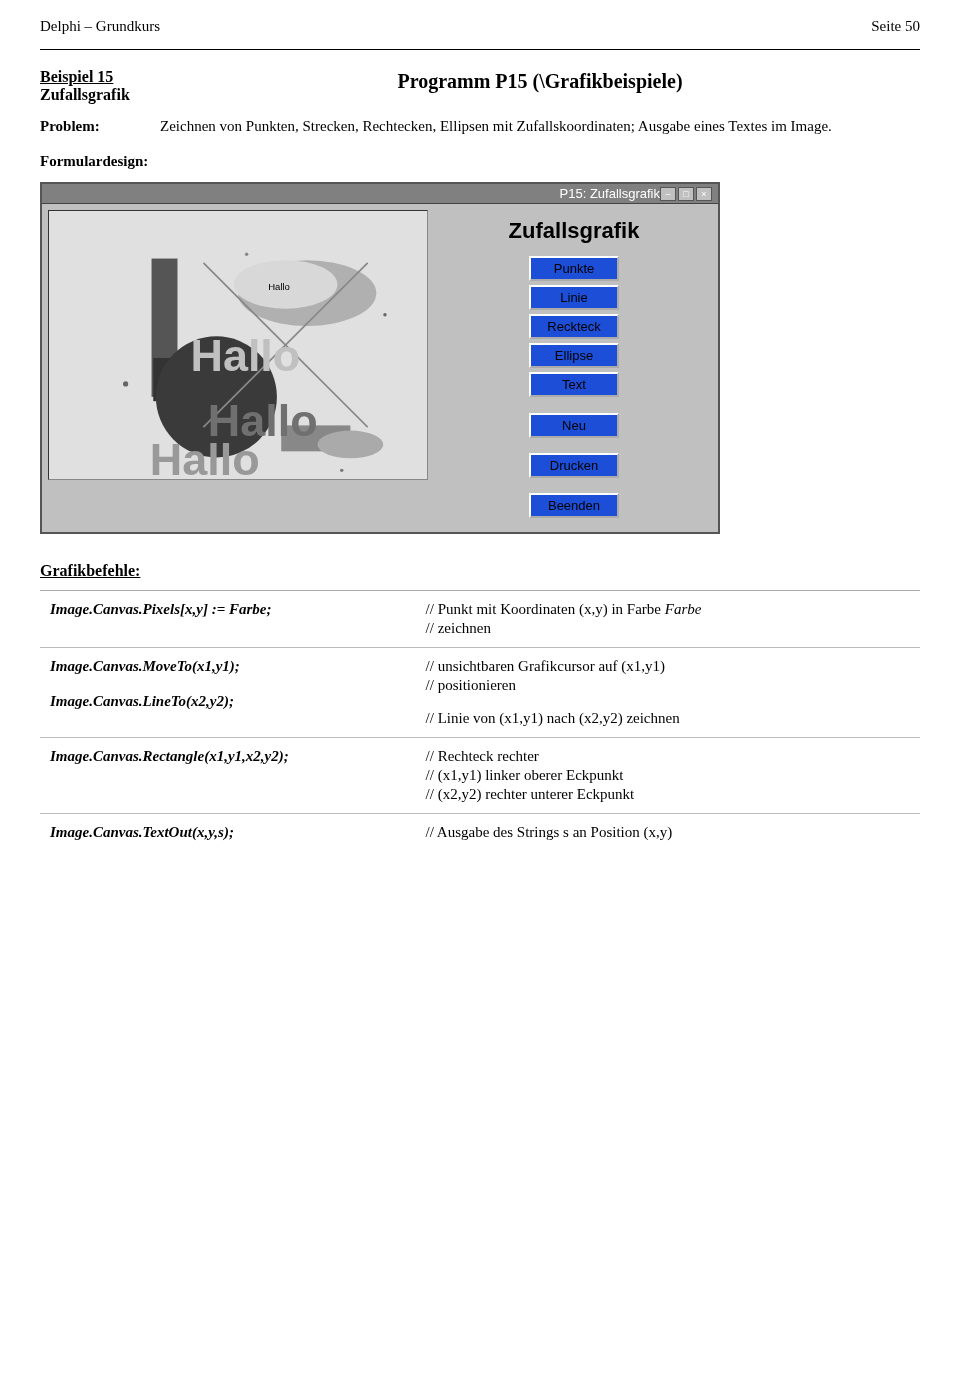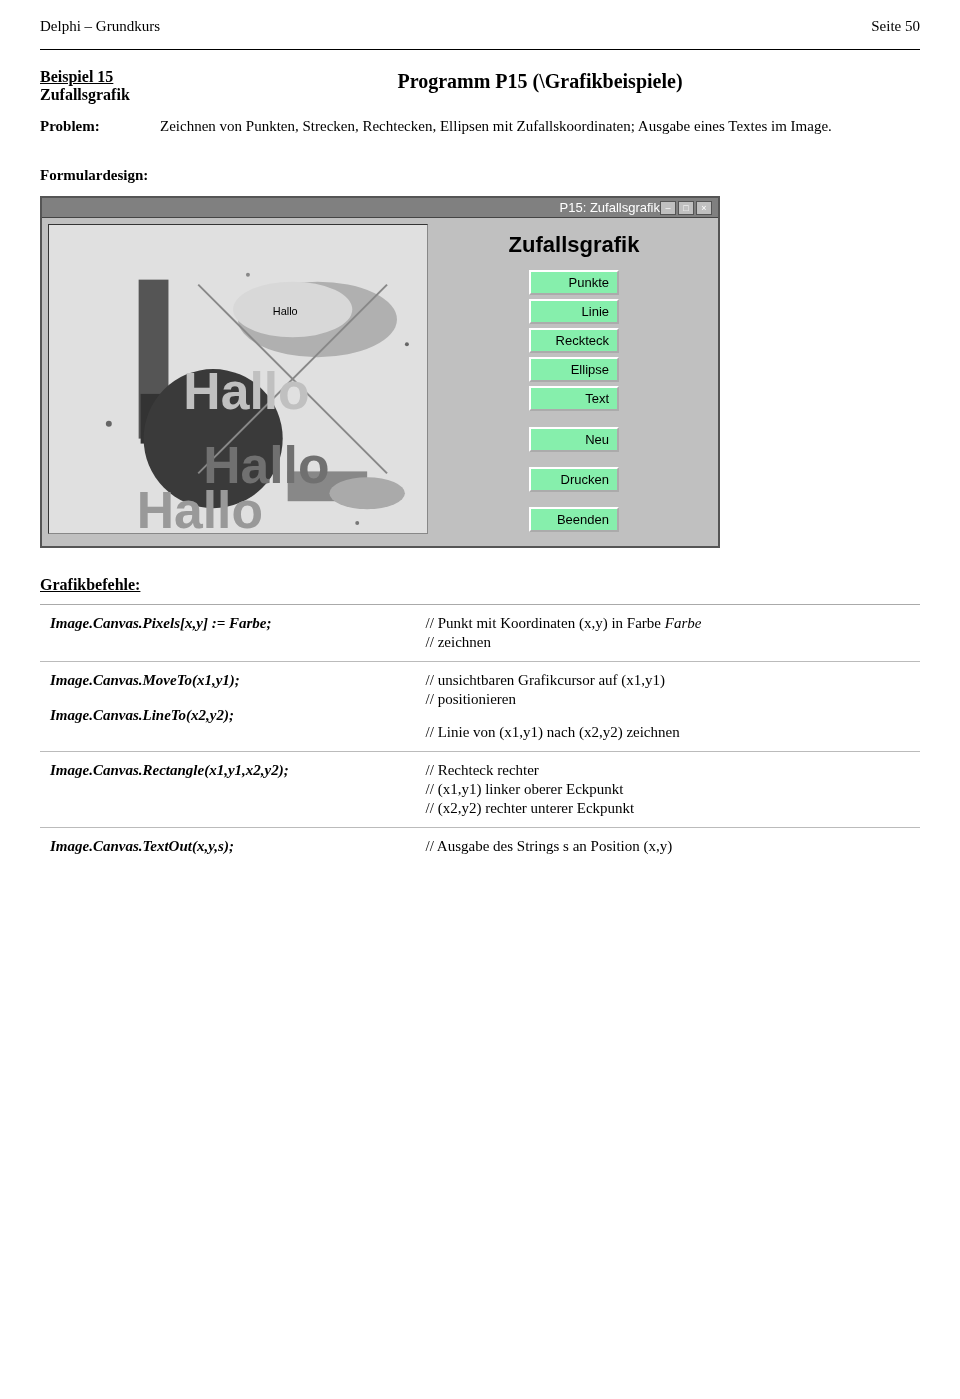--- a/index.html
+++ b/index.html
@@ -65,21 +65,21 @@
       font-size: 20px;
       font-weight: bold;
       text-align: center;
       flex: 1;
       margin-top: 2px;
     }
 
     
     .problem-row {
       display: flex;
-      margin-bottom: 32px;
+      margin-bottom: 18px;
     }
 
     .label-col {
       min-width: 120px;
       font-weight: bold;
       font-size: 15px;
     }
 
     .content-col {
       flex: 1;
@@ -137,21 +137,21 @@
       padding: 6px;
       gap: 8px;
       background: #c0c0c0;
     }
 
     
     .sim-canvas {
       background: #e0e0e0;
       border: 1px inset #888;
       width: 380px;
-      height: 310px;
+      height: 270px;
       position: relative;
       overflow: hidden;
       flex-shrink: 0;
     }
 
     
     .sim-canvas svg {
       width: 100%;
       height: 100%;
     }
@@ -176,27 +176,27 @@
     .sim-btn-group {
       display: flex;
       flex-direction: column;
       gap: 4px;
       width: 100%;
       align-items: center;
       margin-bottom: 10px;
     }
 
     .sim-btn {
-      background: #86efac;
+      background: #1d4ed8;
       border: 2px outset #fff;
       font-size: 13px;
       font-family: Arial, sans-serif;
       padding: 3px 8px;
       width: 90px;
-      text-align: right;
+      text-align: center;
       cursor: pointer;
     }
 
     .sim-btn-group2 {
       display: flex;
       flex-direction: column;
       gap: 15px;
       width: 100%;
       align-items: center;
       margin-top: 6px;

